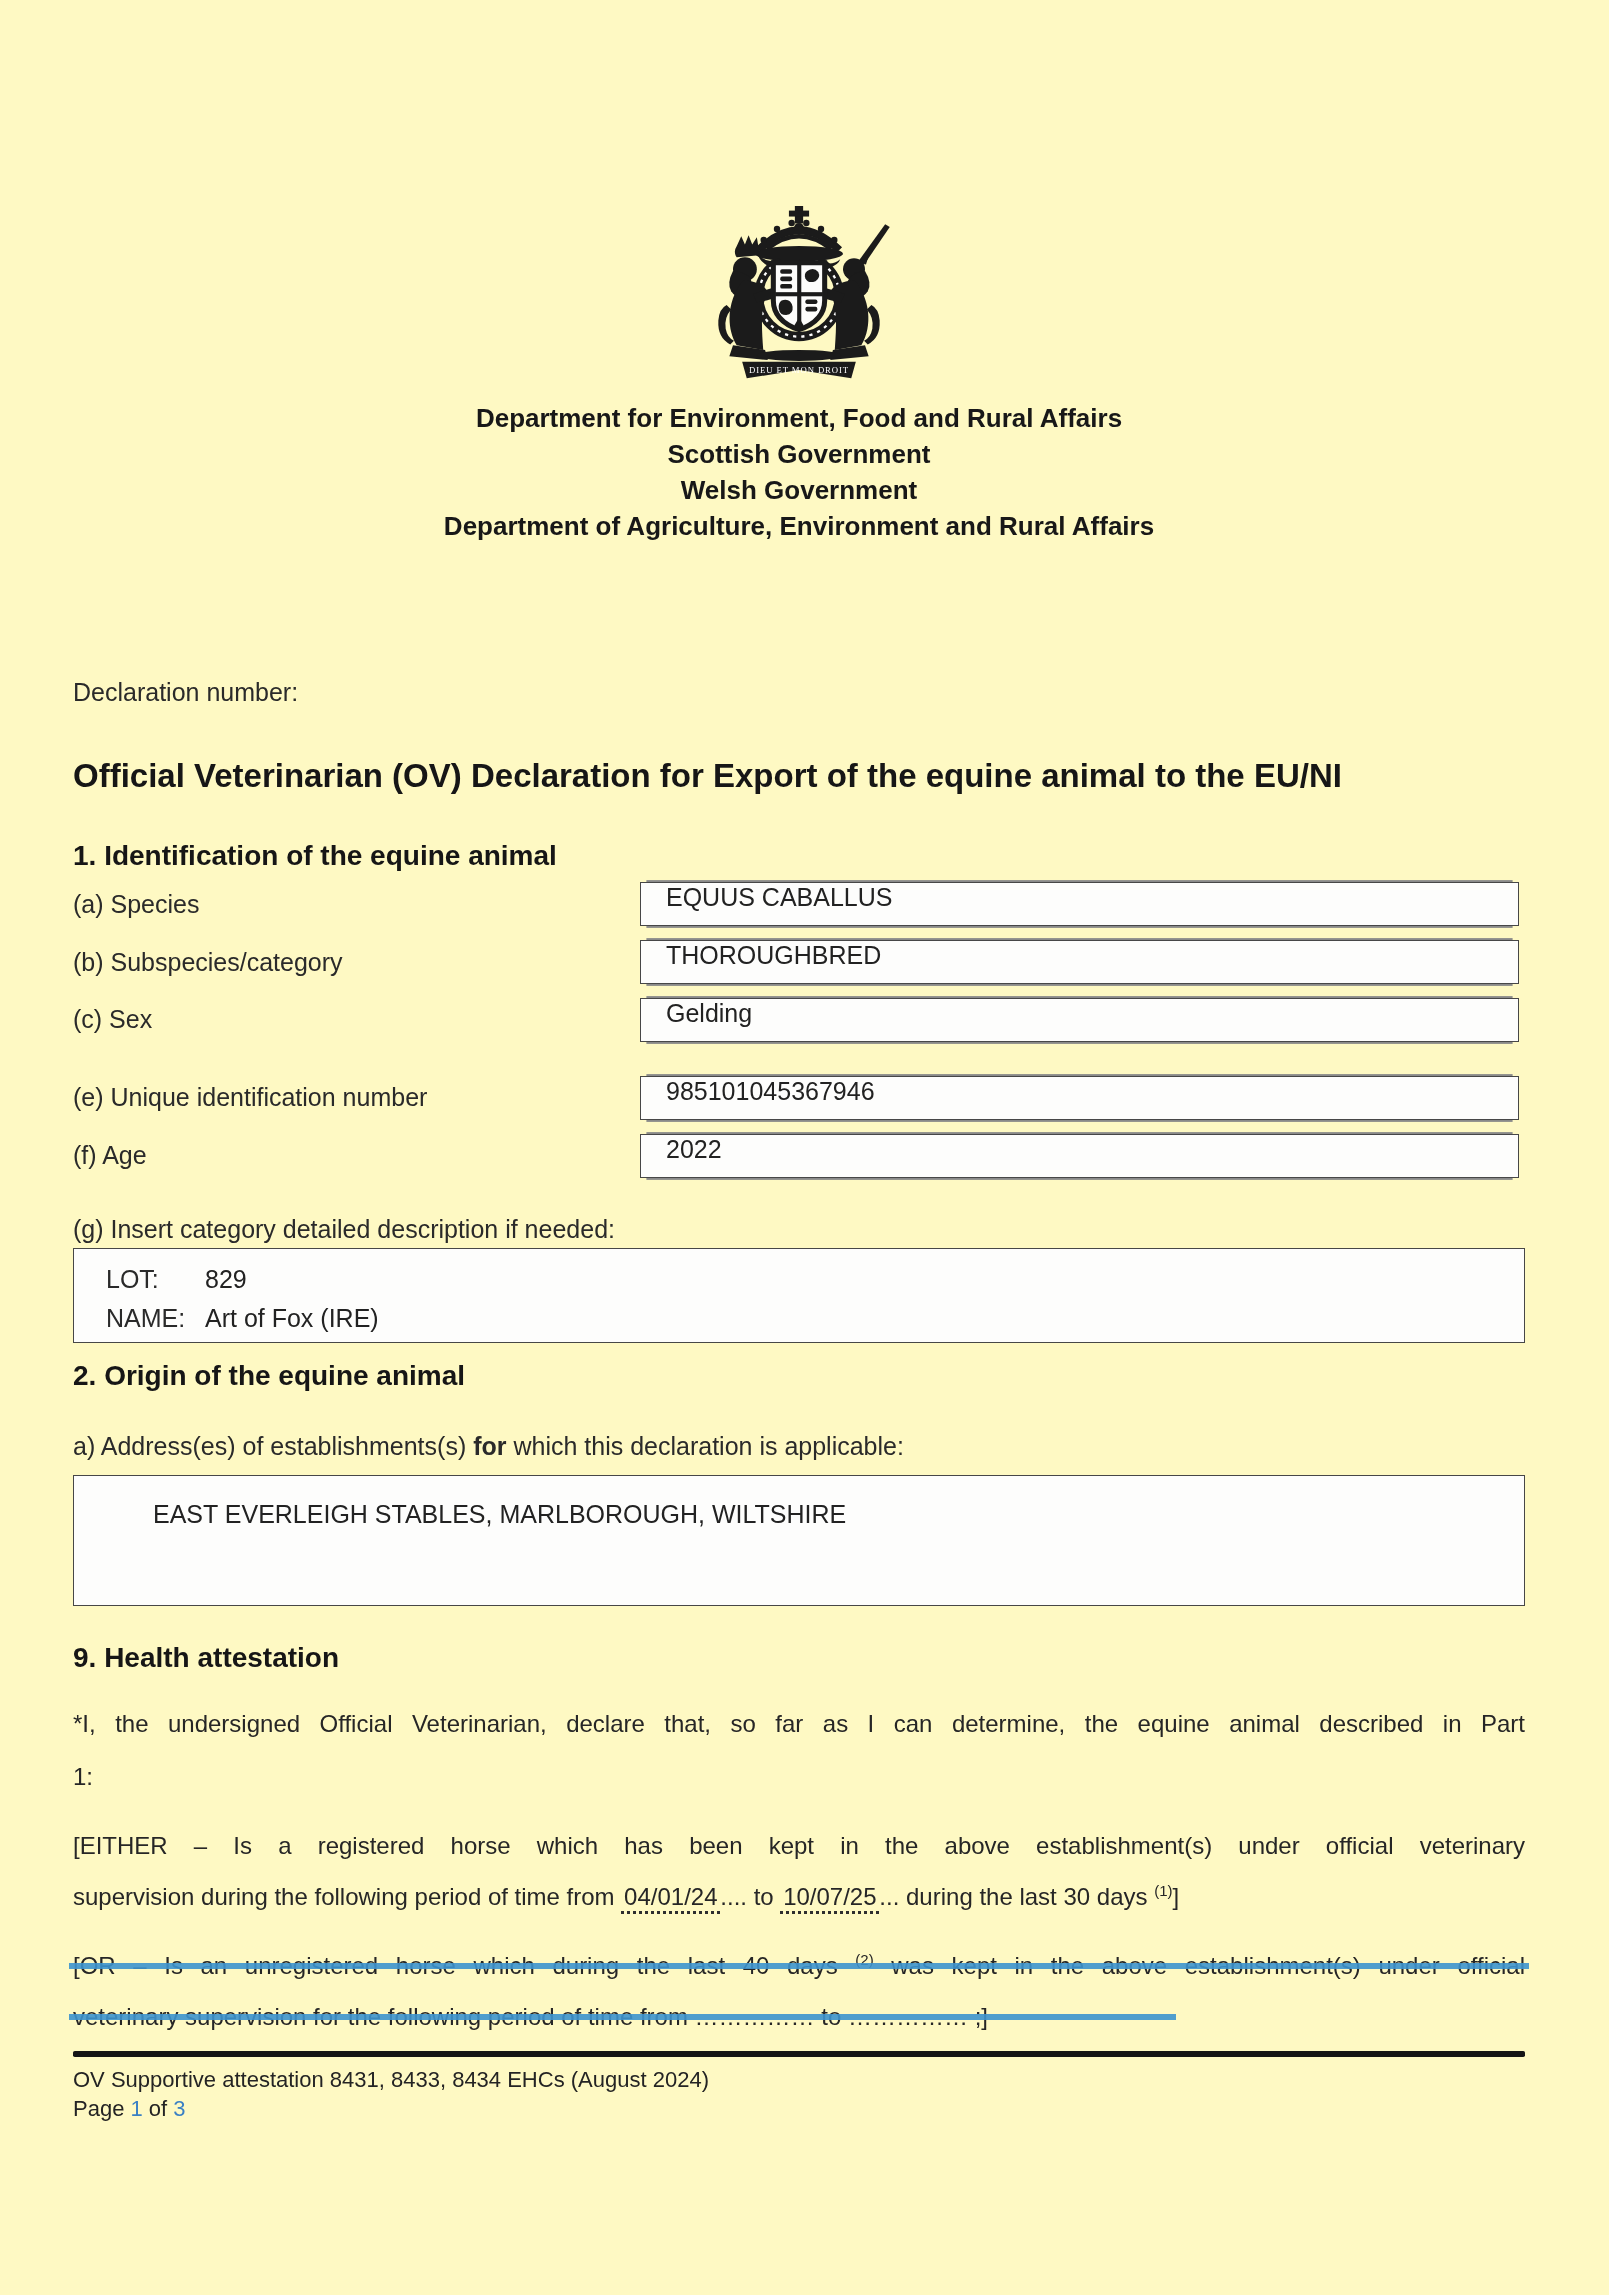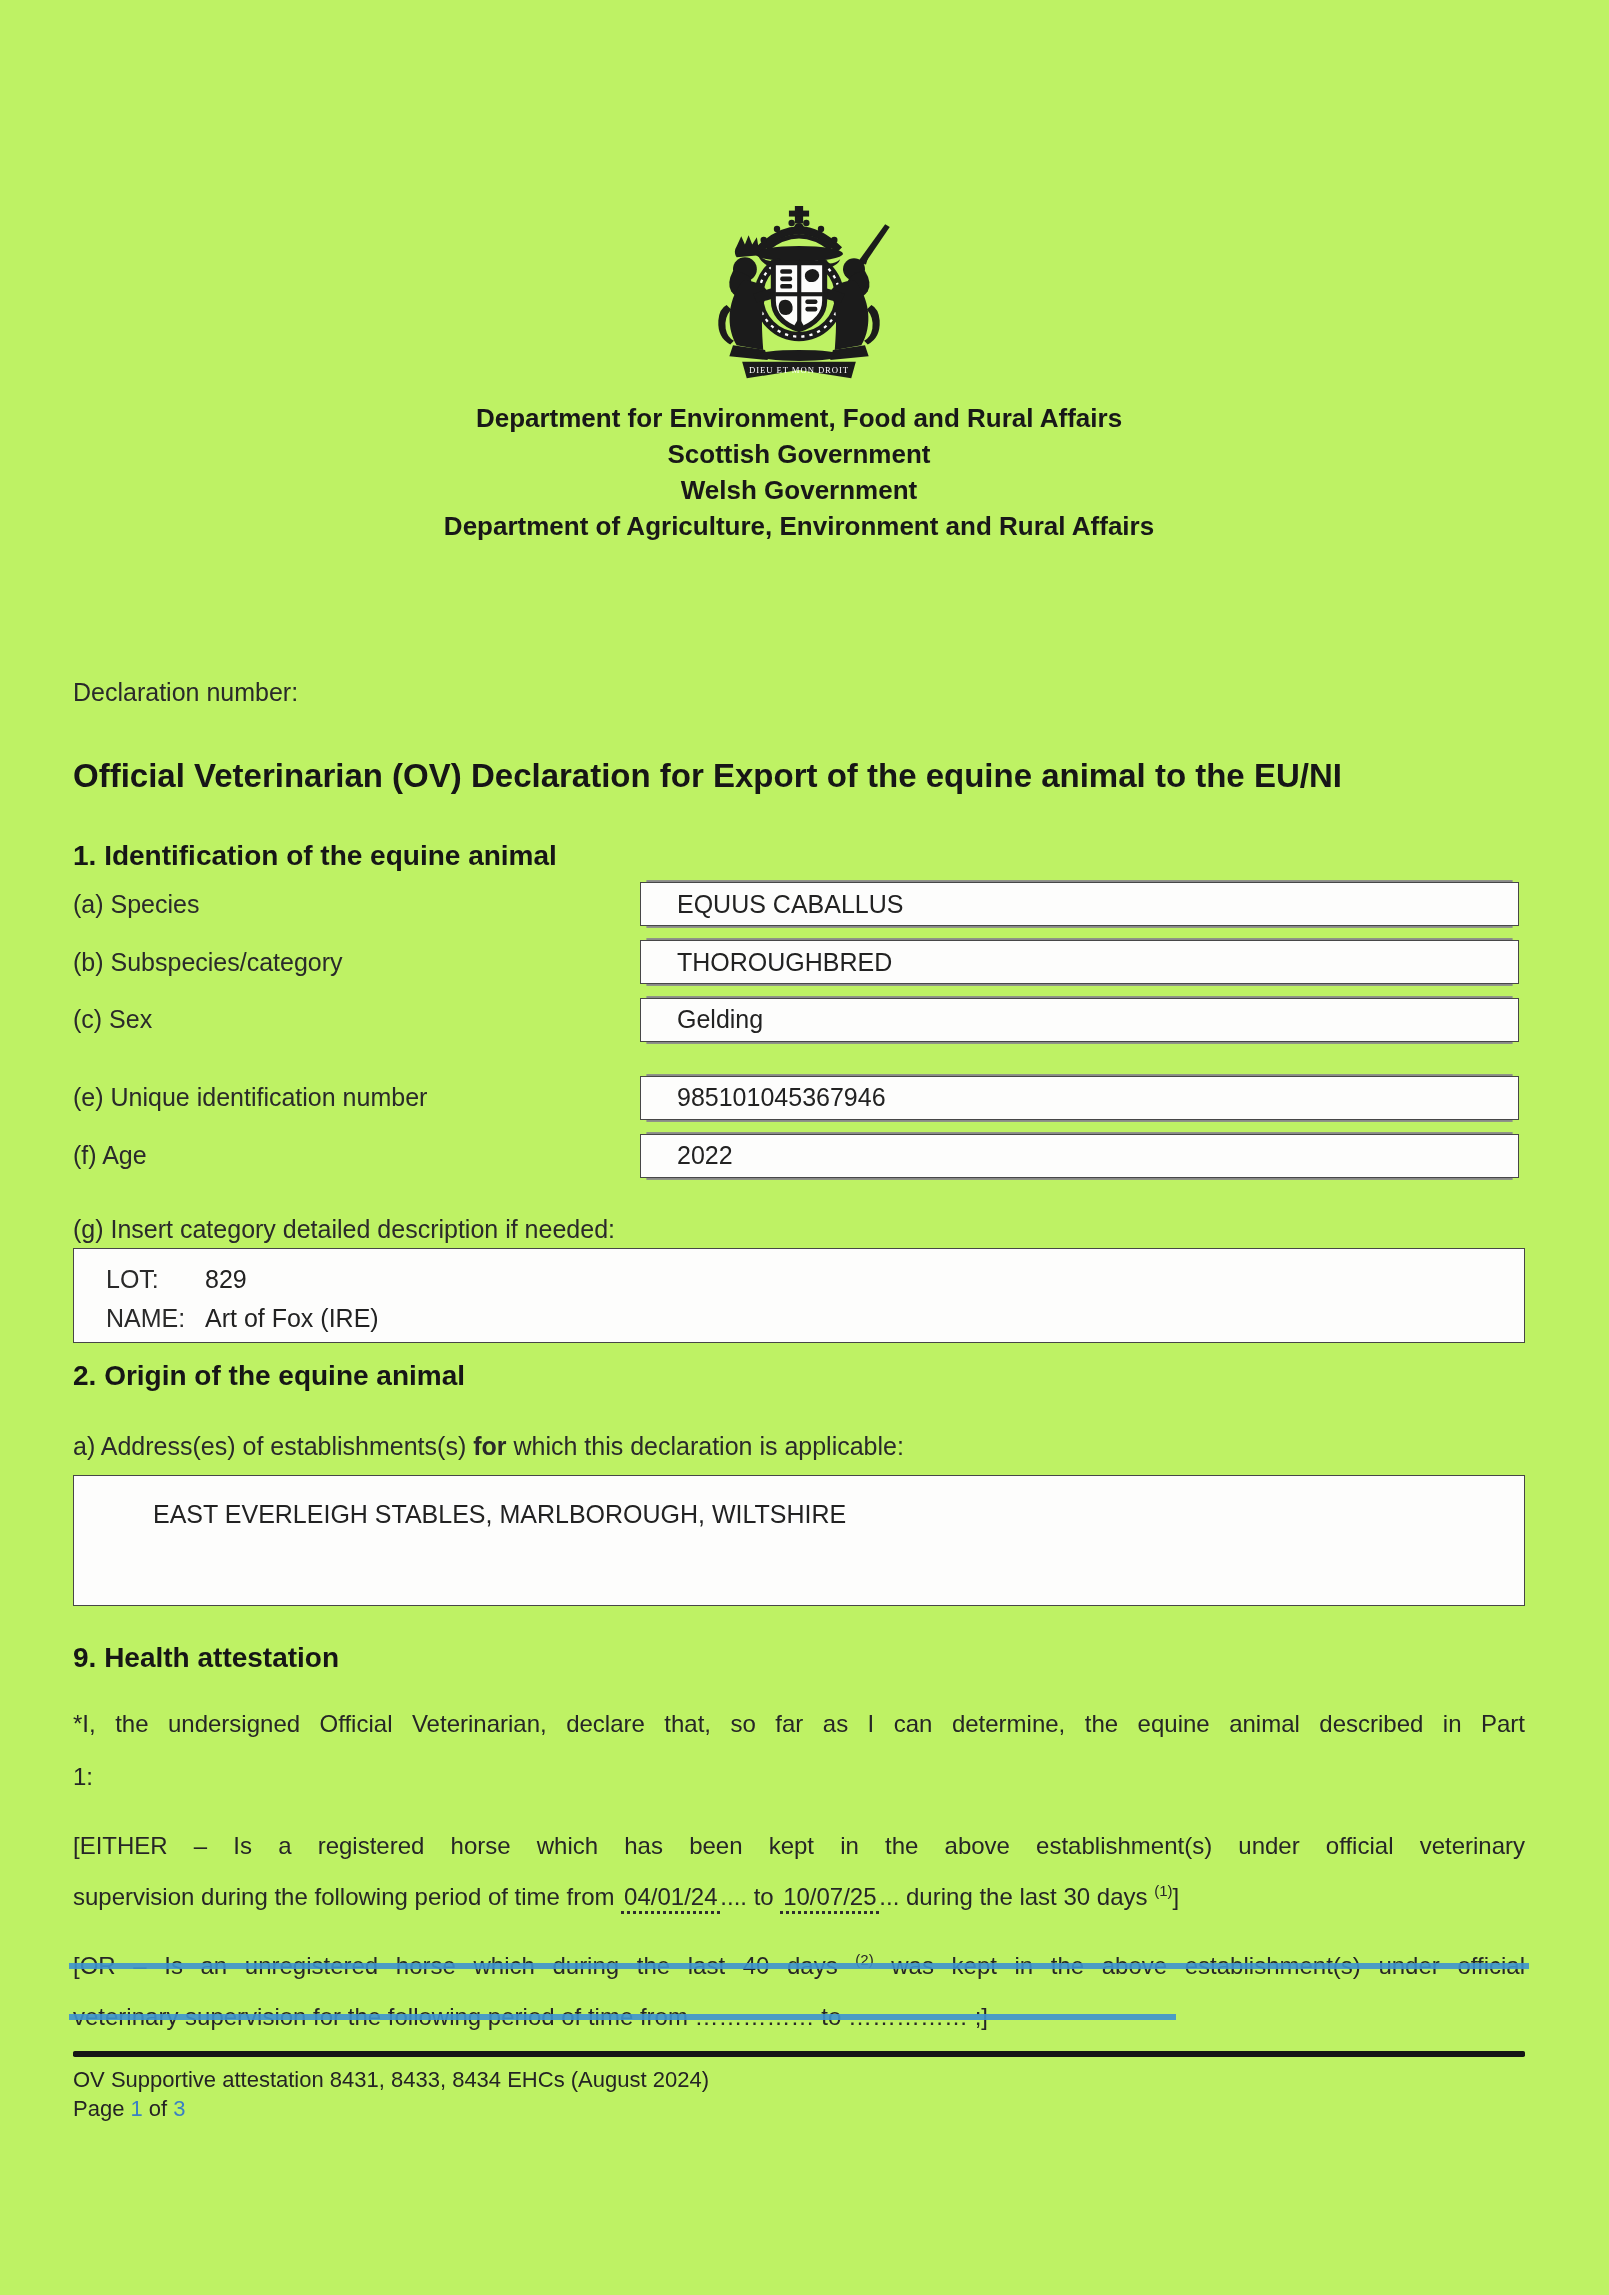--- a/index.html
+++ b/index.html
@@ -4,21 +4,21 @@
 <style>
   html, body {
     margin: 0;
     padding: 0;
     background: #fbfbf8;
   }
   .page {
     position: relative;
     width: 1610px;
     height: 2295px;
-    background: #bef264;
+    background: #fef9c3;
     font-family: "Liberation Sans", sans-serif;
     color: #1e1e1e;
     box-sizing: border-box;
     padding: 202px 85px 0 73px;
     overflow: hidden;
   }
   
   .header { text-align: center; }
   .crest { display: block; margin: 0 auto; }
   .departments {
@@ -63,22 +63,22 @@
     font-size: 25px;
     color: #2a2a2a;
   }
   .field-box {
     flex: none;
     width: 879px;
     height: 44px;
     border: 1.8px solid #474747;
     box-sizing: border-box;
     display: flex;
-    align-items: center;
-    padding-left: 36px;
+    align-items: flex-start;
+    padding-left: 25px;
     background: #fdfdfc;
     box-shadow: 0 -8.3px 0 -6.4px #8a8a8a, 0 8.3px 0 -6.4px #8a8a8a;
   }
   .field-value {
     font-size: 25px;
     color: #222;
     white-space: nowrap;
   }
   
   .g-label {

